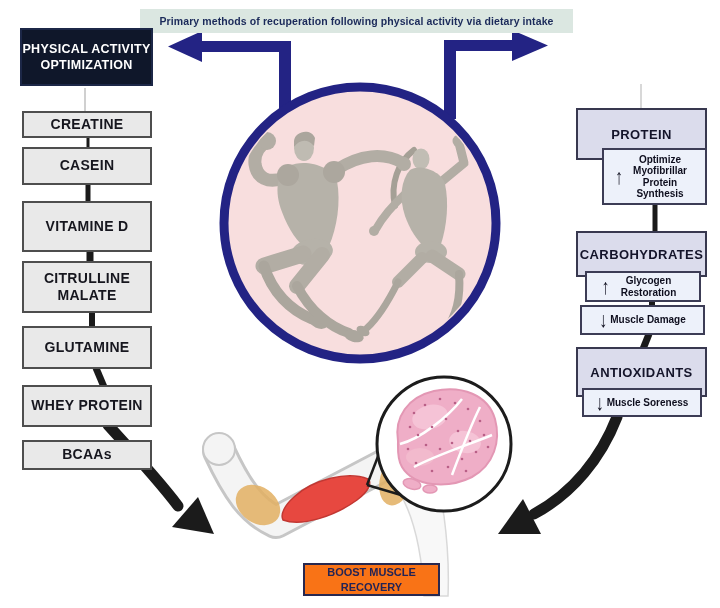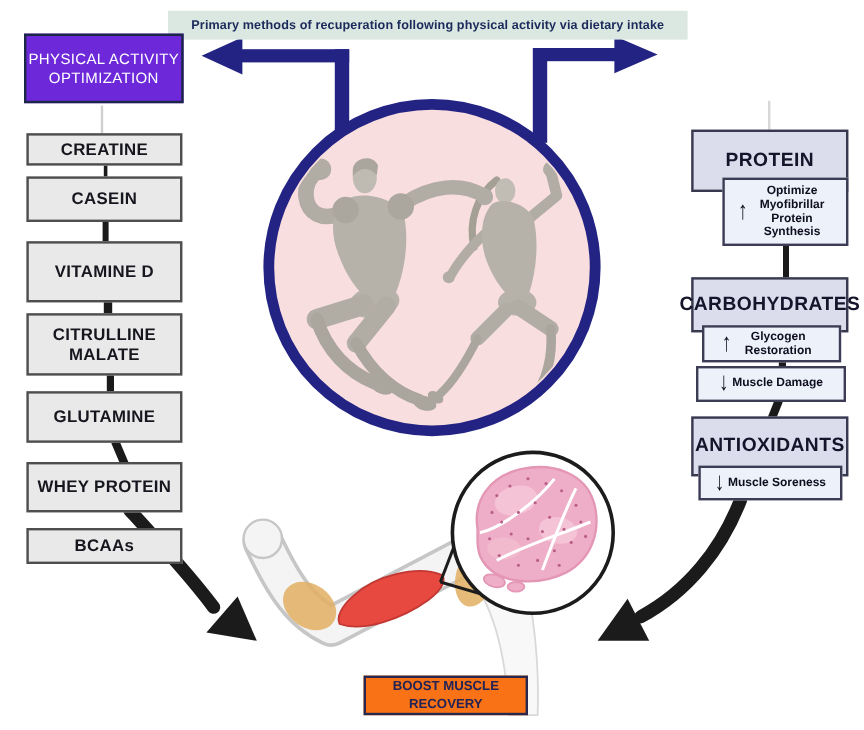--- a/index.html
+++ b/index.html
@@ -12,33 +12,33 @@
     position:absolute; box-sizing:border-box; display:flex;
     align-items:center; justify-content:center; text-align:center;
     z-index:2;
   }
   .banner {
     left:140px; top:9px; width:433px; height:24px;
     background:#dbe7e1; color:#1b2a5a; font-size:10.5px; font-weight:bold;
     letter-spacing:.1px;
   }
   .hdr {
-    background:#6d28d9; border:2px solid #1c2747; color:#ffffff;
-    font-weight:normal; font-size:12.5px; line-height:1.3; letter-spacing:.3px;
+    background:#0f172a; border:2px solid #1c2747; color:#ffffff;
+    font-weight:bold; font-size:12.5px; line-height:1.3; letter-spacing:.3px;
   }
   #hdr-left  { left:20px;  top:28px; width:133px; height:58px; }
   #hdr-right { left:576px; top:40px; width:131px; height:44px; }
   .gbox {
     left:22px; width:130px; background:#e9e9e9; border:2px solid #4e4e4e;
     color:#16161e; font-weight:bold; font-size:14px; line-height:1.25;
     letter-spacing:.3px;
   }
   .lav {
     left:576px; width:131px; background:#dbdcec; border:2px solid #38384f;
-    color:#14142a; font-weight:bold; font-size:16px; letter-spacing:.4px;
+    color:#14142a; font-weight:bold; font-size:13px; letter-spacing:.4px;
   }
   .sub {
     background:#edf1fa; border:2px solid #3c3c55; color:#0e0e1e;
     font-weight:bold; font-size:10px; line-height:1.15; z-index:3; gap:3px;
   }
   .arrow-glyph { font-weight:bold; font-size:16px; transform:scaleY(1.35); line-height:1; }
   .sub-text { display:inline-block; }
   .boost {
     left:303px; top:563px; width:137px; height:33px;
     background:#f97316; border:2px solid #28284f; color:#232355;

